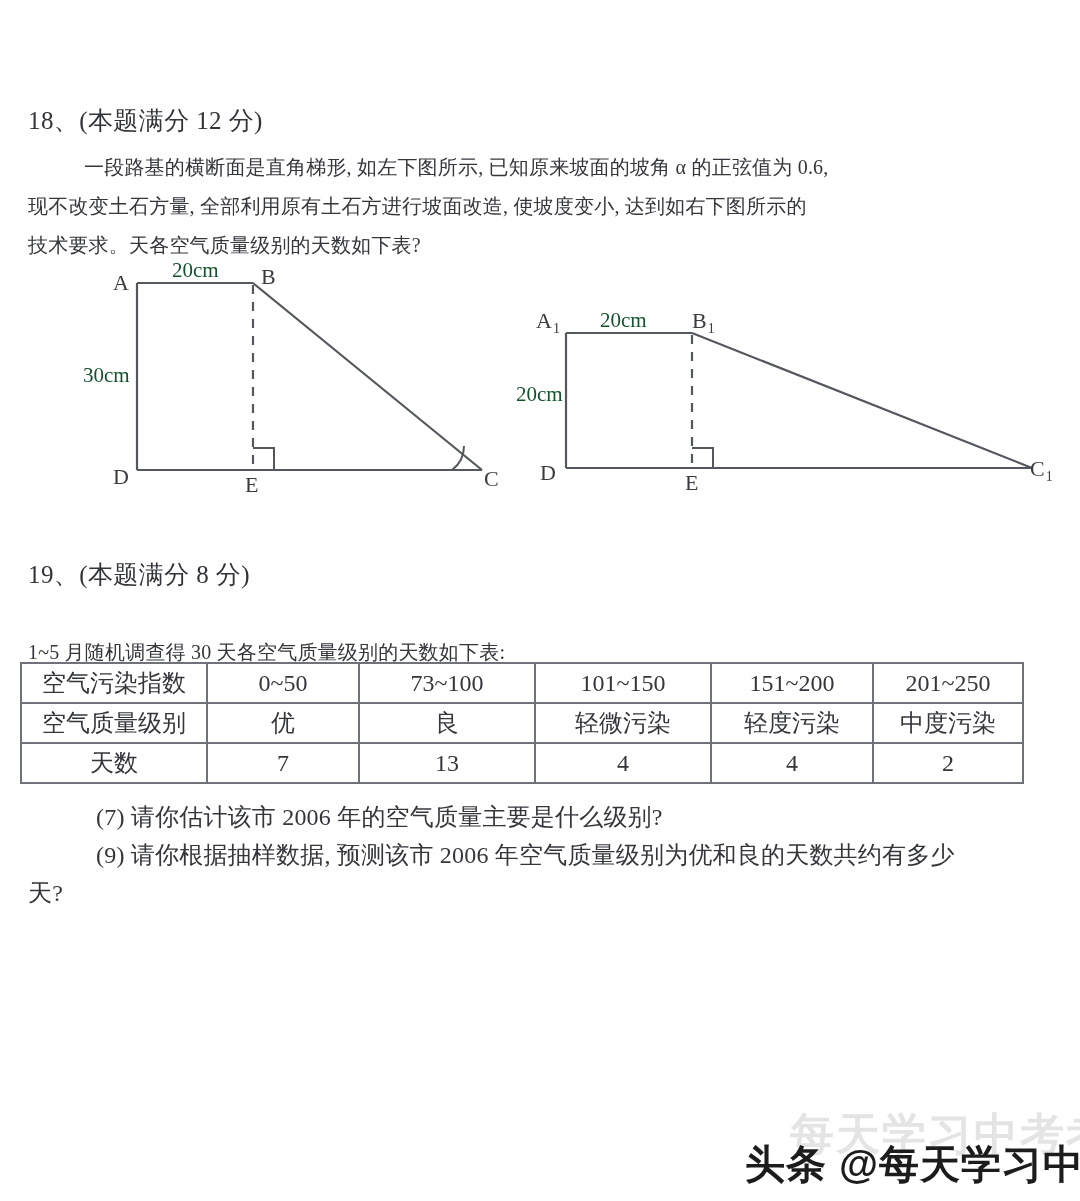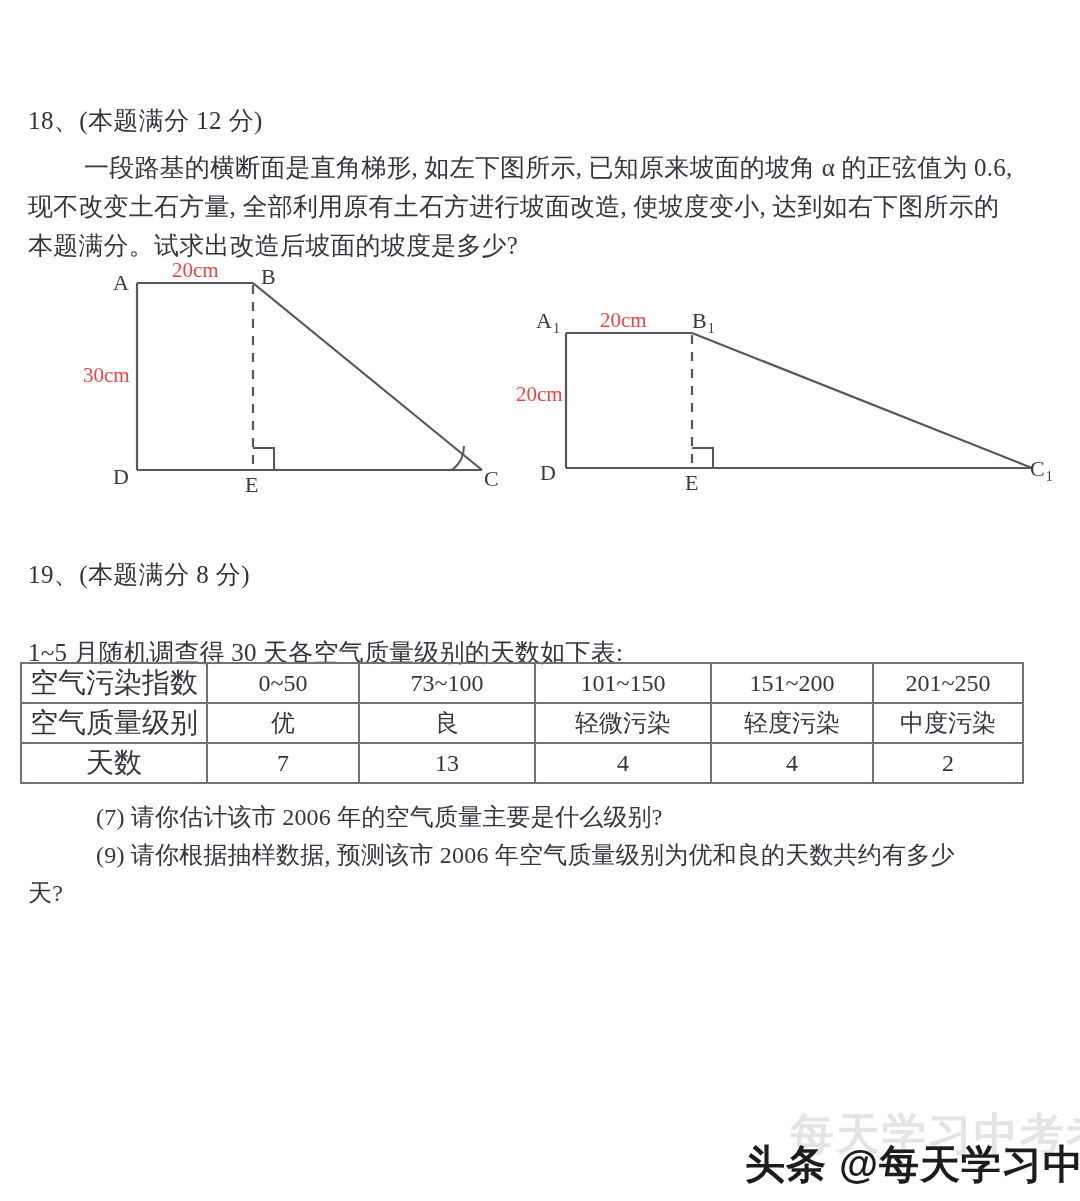--- a/index.html
+++ b/index.html
@@ -26,21 +26,21 @@
   
   .qhead {
     position: absolute;
     font-size: 25px;
     letter-spacing: 0.4px;
     white-space: nowrap;
     color: #33343a;
   }
   .para {
     position: absolute;
-    font-size: 25px;
+    font-size: 20px;
     line-height: 39px;
     color: #35363c;
     letter-spacing: 0.2px;
     font-family: Liberation Serif, serif;
   }
   .para .ind { display: inline-block; width: 56px; }
 
   .subq {
     position: absolute;
     font-size: 24px;
@@ -62,21 +62,21 @@
     white-space: nowrap;
   }
   .flabel .sub {
     font-size: 14px;
     vertical-align: sub;
     padding-left: 1px;
   }
   .dim {
     position: absolute;
     font-size: 21px;
-    color: #ef4444;
+    color: #14532d;
     white-space: nowrap;
     font-family: "Liberation Serif", "DejaVu Serif", serif;
   }
 
   
   .dtable {
     position: absolute;
     border-collapse: collapse;
     table-layout: fixed;
     font-family: "Liberation Serif", "DejaVu Serif", serif;
@@ -84,21 +84,21 @@
   .dtable td {
     border: 2px solid #6f7279;
     text-align: center;
     color: #35363c;
     font-size: 24px;
     height: 38px;
     padding: 0 2px;
     line-height: 38px;
     white-space: nowrap;
   }
-  .dtable td.rowhdr { font-size: 28px; }
+  .dtable td.rowhdr { font-size: 24px; }
   .dtable td.num { font-size: 24px; }
 
   
   .watermark {
     position: absolute;
     font-family: "Liberation Sans", "DejaVu Sans", sans-serif;
     font-weight: bold;
     white-space: nowrap;
     color: #1c1c1c;
     font-size: 40px;
@@ -117,21 +117,21 @@
 </head>
 <body>
 
 <div class="page">
 
   <div class="qhead" style="left:28px; top:104px;">18、(本题满分 12 分)</div>
 
   <div class="para" style="left:28px; top:148px; width:1030px;">
     <span class="ind"></span><span>一段路基的横断面是直角梯形, 如左下图所示, 已知原来坡面的坡角 α 的正弦值为 0.6,</span><br>
     <span>现不改变土石方量, 全部利用原有土石方进行坡面改造, 使坡度变小, 达到如右下图所示的</span><br>
-    <span>本题满分。试求出改造后坡面的坡度是多少?</span>
+    <span>技术要求。天各空气质量级别的天数如下表?</span>
   </div>
 
   <div class="fig" style="left:0px; top:0px;">
     <svg width="1080" height="520" viewBox="0 0 1080 520">
 
       <line x1="137" y1="283" x2="253" y2="283" stroke="#55575e" stroke-width="2.2"></line>
 
       <line x1="137" y1="283" x2="137" y2="470" stroke="#55575e" stroke-width="2.2"></line>
 
       <line x1="137" y1="470" x2="482" y2="470" stroke="#55575e" stroke-width="2.2"></line>

